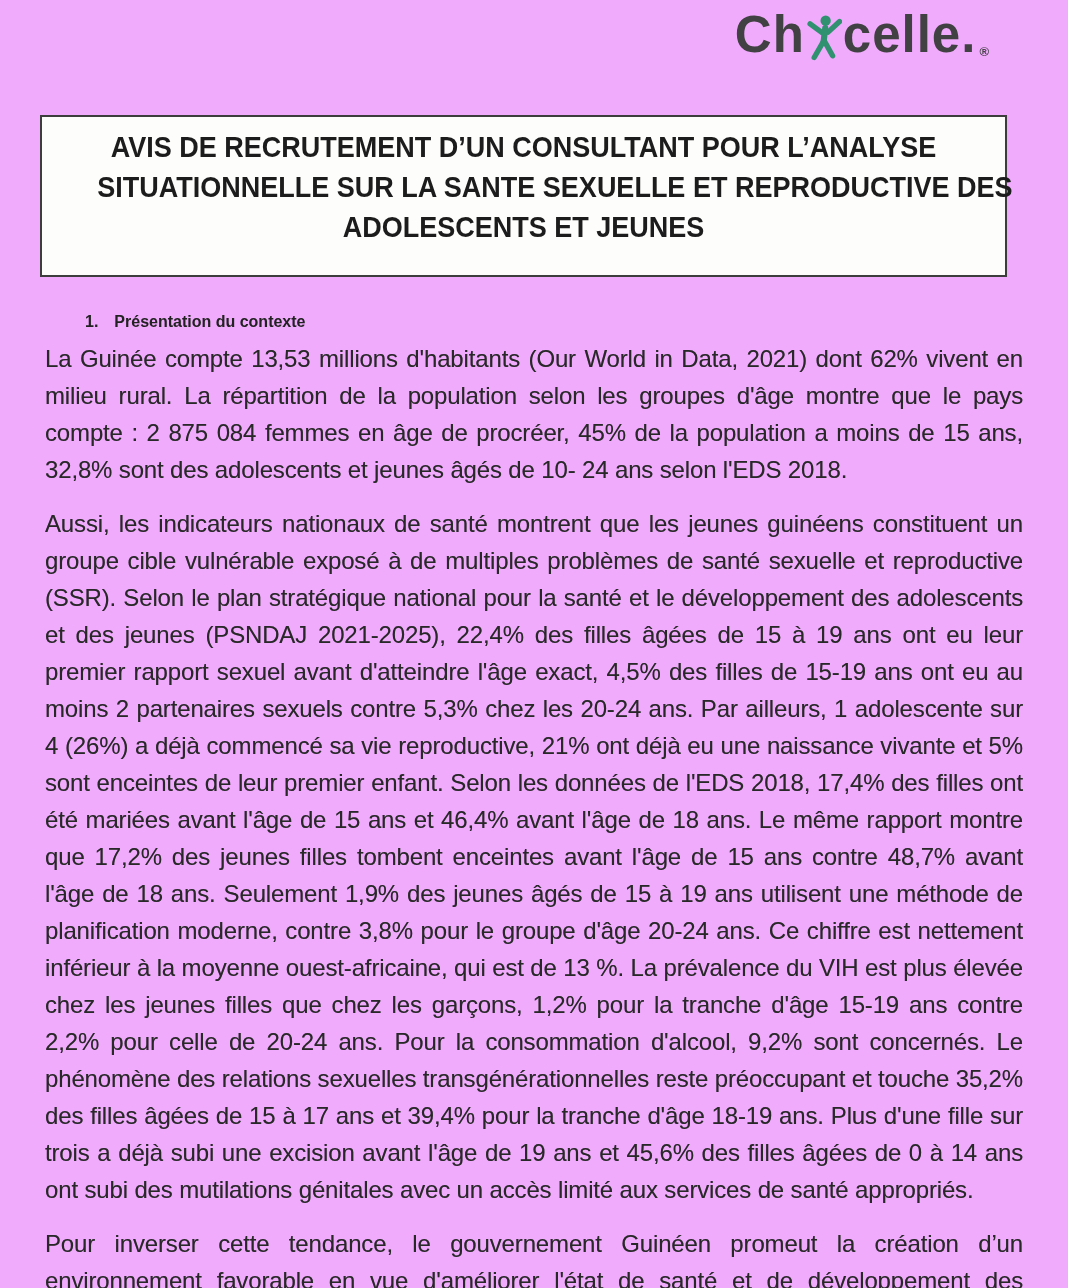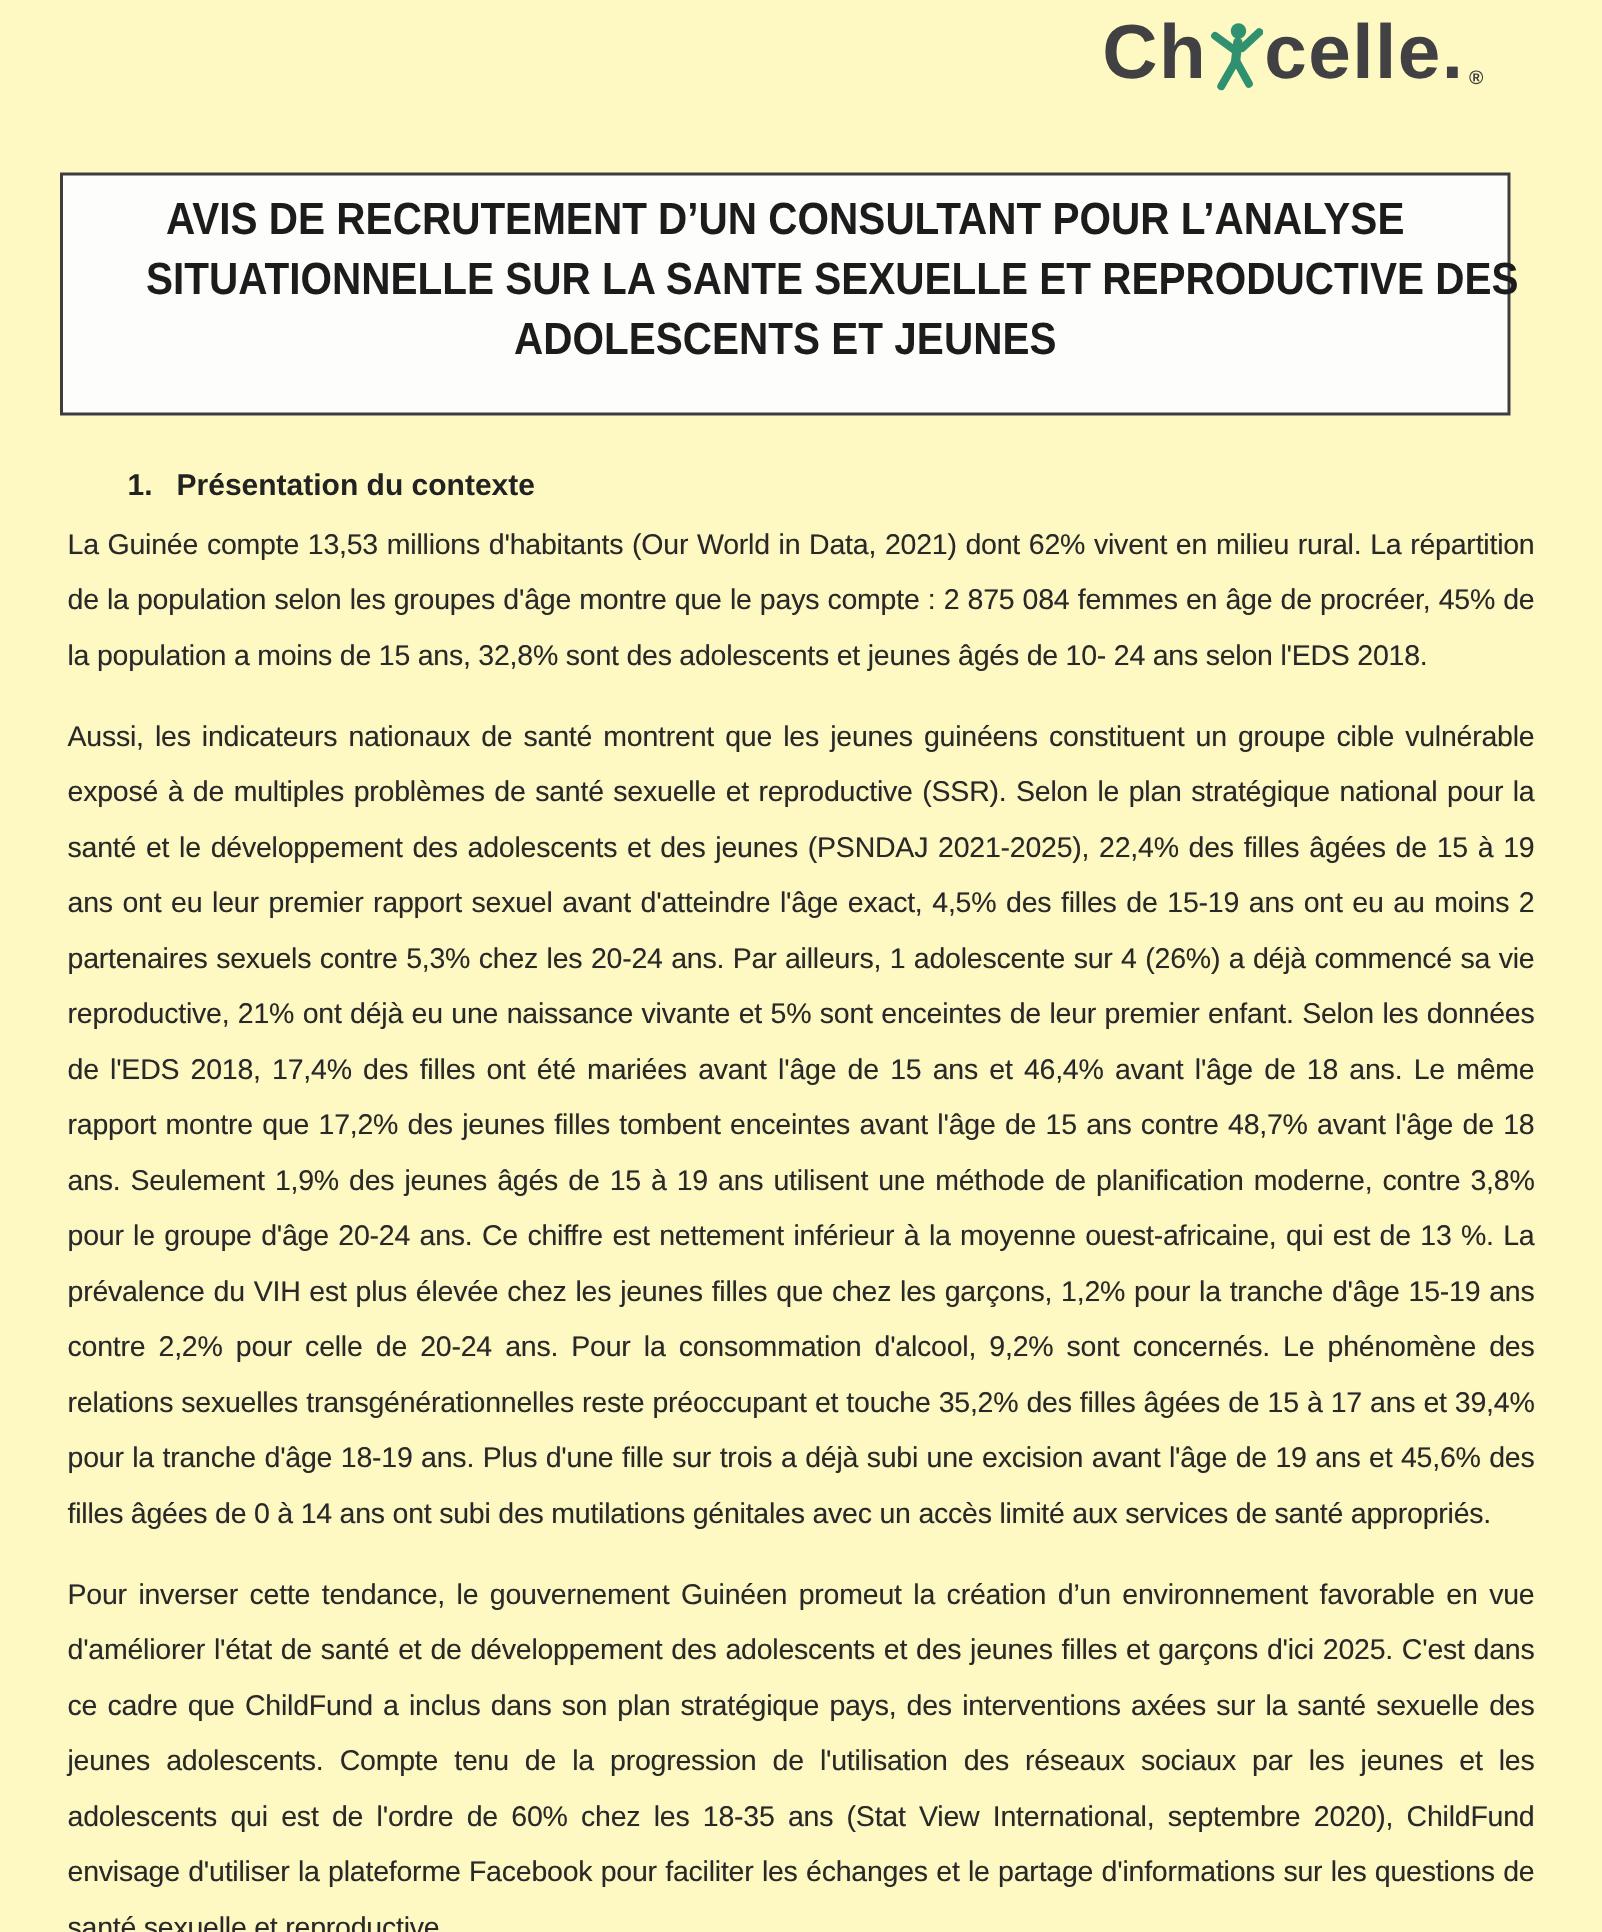--- a/index.html
+++ b/index.html
@@ -5,21 +5,21 @@
   html, body {
     margin: 0;
     padding: 0;
     background: #e8e8e8;
   }
   .page {
     position: relative;
     width: 1068px;
     height: 1288px;
     margin: 0 auto;
-    background: #fef9c3;
+    background: #f0abfc;
     color: #262626;
     font-family: "Liberation Sans", "DejaVu Sans", sans-serif;
     overflow: hidden;
   }
 
   
   .logo-row {
     position: absolute;
     top: 8px;
     right: 78px;
@@ -84,31 +84,31 @@
   
   .body-area {
     position: absolute;
     top: 312px;
     left: 45px;
     width: 978px;
   }
   .section-heading {
     margin: 0 0 9px 40px;
     font-weight: bold;
-    font-size: 20px;
+    font-size: 16px;
     color: #222;
     line-height: 1.2;
   }
   .section-number {
     display: inline-block;
     margin-right: 16px;
   }
   .para {
     margin: 0 0 17px 0;
-    font-size: 19px;
+    font-size: 24px;
     line-height: 37px;
     letter-spacing: -0.15px;
     text-align: justify;
     color: #282828;
     text-shadow: 0 0 0.5px rgba(40,40,40,0.35);
   }
   .para:last-child { margin-bottom: 0; }
 </style>
 </head>
 <body>

